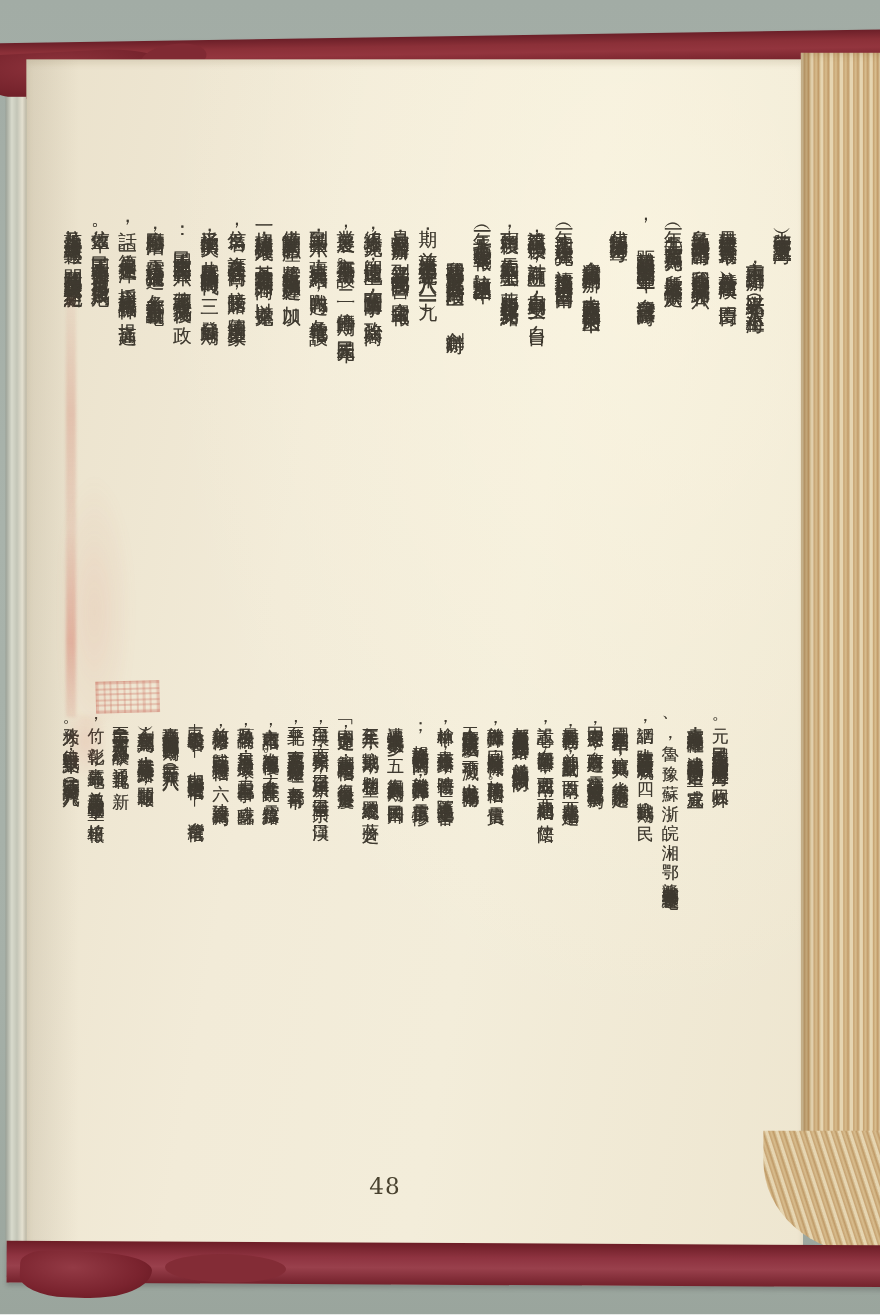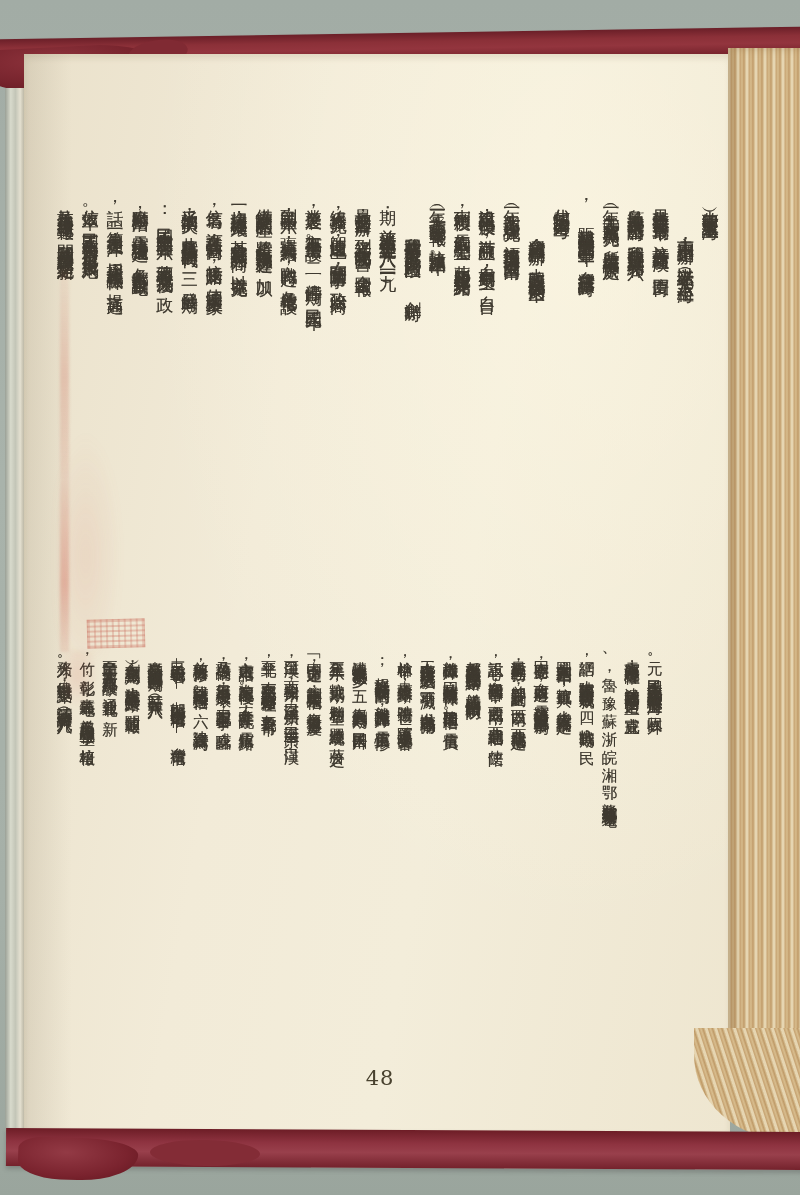--- a/index.html
+++ b/index.html
@@ -78,21 +78,21 @@
     writing-mode:vertical-rl; text-orientation:mixed; line-height:1;
     white-space:nowrap; text-shadow:0 0 .5px rgba(63,58,48,.55);
   }
   .top-block{ left:57px; top:196px; width:662px; height:450px; }
   .top-block .col{ font-size:17px; letter-spacing:1.6px; }
   .top-block .col.indent{ padding-top:28px; }
   .bottom-block{ left:56px; top:649px; width:606px; height:401px; }
   .bottom-block .col{ font-size:15.5px; letter-spacing:1.2px; }
   
   .page-number{
-    position:absolute; left:350px; top:1066px; width:60px; text-align:center;
+    position:absolute; left:320px; top:1066px; width:60px; text-align:center;
     font-size:21px; color:#49422f; letter-spacing:1px;
   }
   
   .red-stamp{
     position:absolute; left:87px; top:619px; width:56px; height:27px;
     border:1px solid rgba(190,70,55,.18); transform:rotate(-1.5deg);
     background-image:
       repeating-linear-gradient(0deg, rgba(190,70,55,.30) 0 2px, rgba(190,70,55,0) 2px 5px),
       repeating-linear-gradient(90deg, rgba(190,70,55,.26) 0 2px, rgba(190,70,55,0) 2px 6px);
     filter:blur(.6px); opacity:.8;

